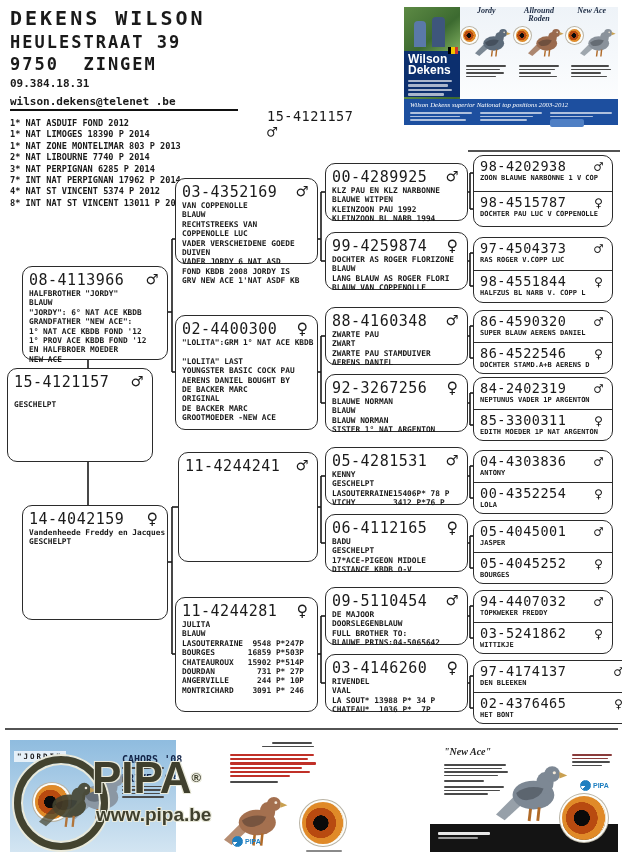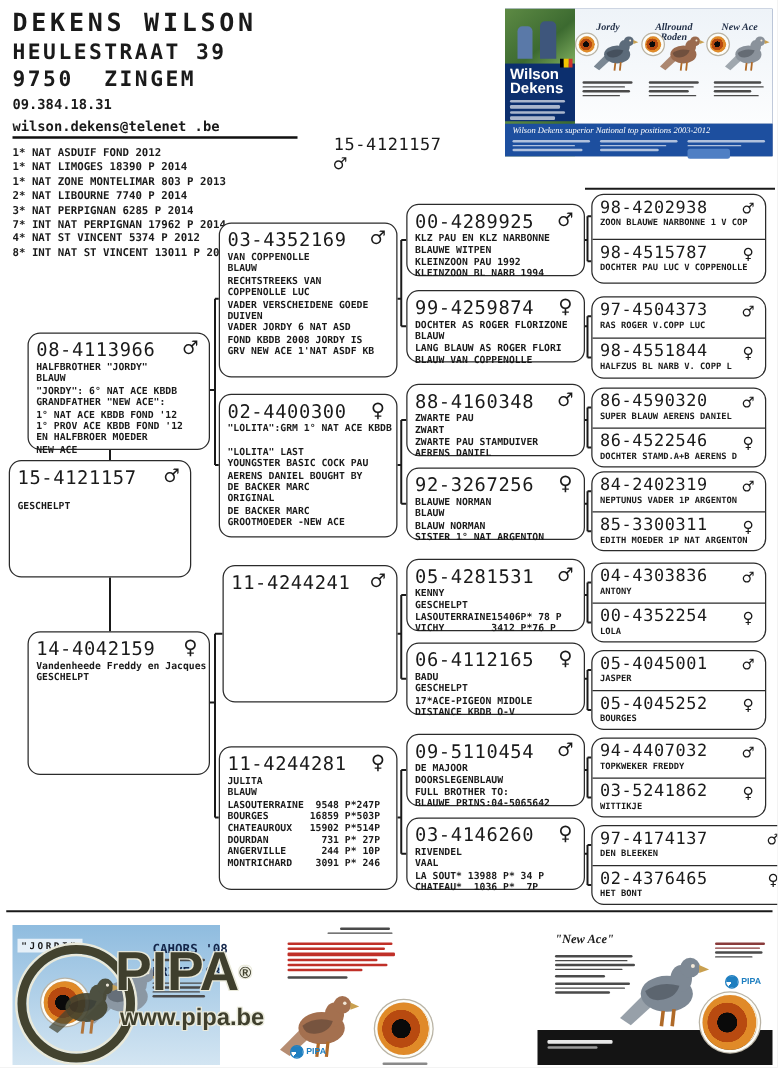--- a/index.html
+++ b/index.html
@@ -44,21 +44,21 @@
   .ph-green{background:linear-gradient(140deg,#5d8a44,#3c6a30 60%,#7fae5f)}
   .pw-panel{background:#0c2f6e;color:#fff}
   .pw-name{font-size:12px;font-weight:bold;line-height:11px;padding:3px 0 0 4px}
   .bar{height:2.4px;background:#8a8a8a;margin:2px 0;border-radius:1px}
   .bar.w{background:rgba(255,255,255,.65)}
   .bar.red{background:#c03028}
   .bar.dk{background:#4a4a4a}
   .flag{display:flex;width:10px;height:7px}
   .flag>i{flex:1}
   .promo-main{background:linear-gradient(#eef3f8,#fcfdfe);display:flex}
-  .pm-col{flex:1;position:relative;padding-top:11px}
+  .pm-col{flex:1;position:relative;padding-top:0}
   .pm-name{font-family:"Liberation Serif",serif;font-style:italic;font-weight:bold;
            font-size:8px;color:#223048;text-align:center;line-height:8px}
   .promo-band{background:#1d4f9f;color:#fff}
   .band-title{font-family:"Liberation Serif",serif;font-style:italic;font-size:6.8px;
               padding:2px 0 1px 6px;white-space:nowrap}
   .eye{border-radius:50%;background:radial-gradient(circle at 45% 50%,#0a0a0a 0 24%,#b84a10 25% 48%,
        #e08a28 49% 70%,#f0dcbc 71% 100%);box-shadow:0 0 0 2px #fdfdf8,0 0 0 3px #b9b3a4}
 
   
   .fcard{position:absolute;overflow:visible}
@@ -300,21 +300,21 @@
 
   <div class="pbox" style="left:22px;top:505px;width:146px;height:115px">
     <span class="ring">14-4042159</span>
     <span class="sex">♀</span>
     <div class="plines">
         <div>Vandenheede Freddy en Jacques</div>
         <div>GESCHELPT</div>
       </div>
   </div>
 
-  <div class="pbox" style="left:175px;top:178px;width:143px;height:124px">
+  <div class="pbox" style="left:175px;top:178px;width:143px;height:86px">
     <span class="ring">03-4352169</span>
     <span class="sex">♂</span>
     <div class="plines">
         <div>VAN COPPENOLLE</div>
         <div>BLAUW</div>
         <div>RECHTSTREEKS VAN</div>
         <div>COPPENOLLE LUC</div>
         <div>VADER VERSCHEIDENE GOEDE</div>
         <div>DUIVEN</div>
         <div>VADER JORDY 6 NAT ASD</div>

